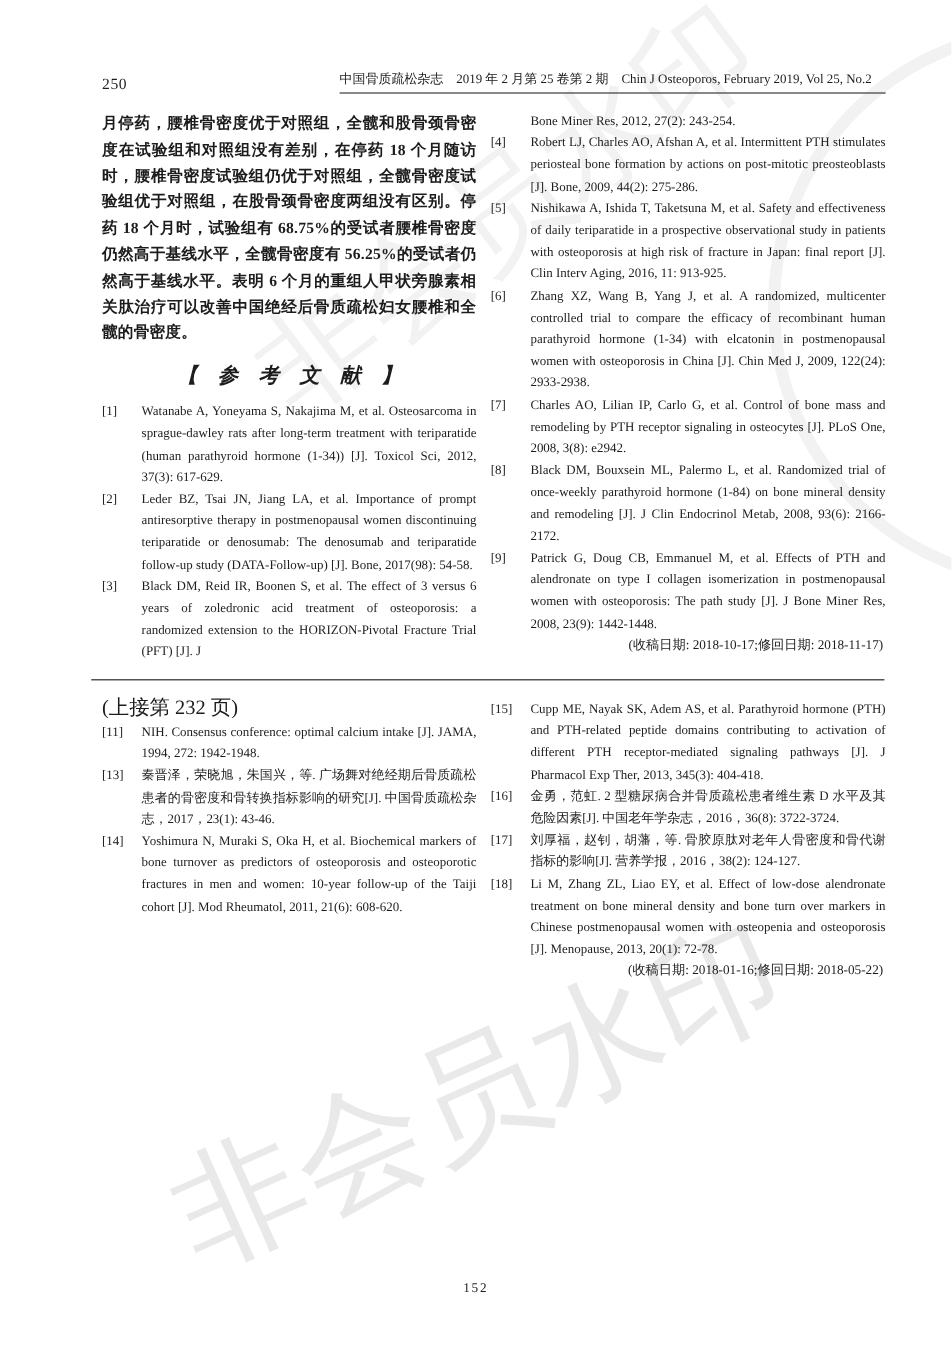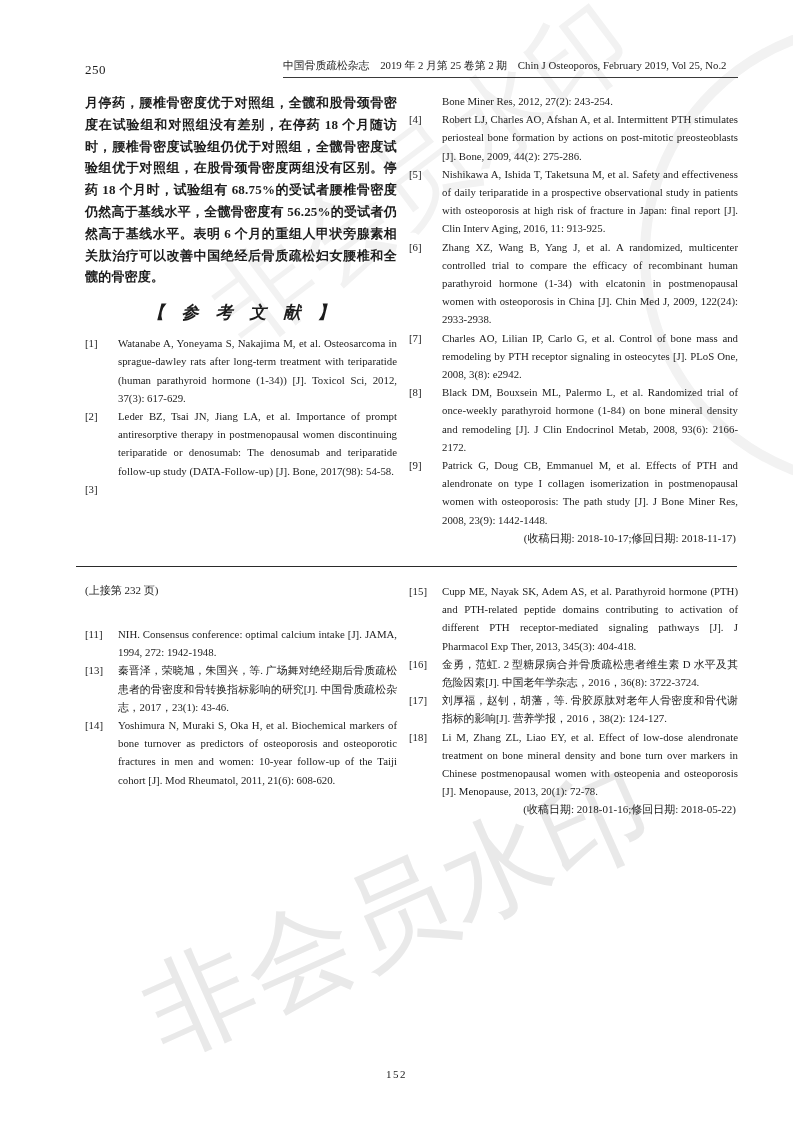--- a/index.html
+++ b/index.html
@@ -38,21 +38,21 @@
   .col-right-bot  { left: 409px; top: 582px; width: 329px; }
   .body-para { font-size: 13px; line-height: 21.8px; text-align: justify;
                letter-spacing: 0.2px; font-weight: bold; }
   .refs-heading { margin: 13px 0 10px 0; text-align: center; font-weight: bold;
                   font-size: 17px; font-style: italic; }
   .ref { display: flex; font-size: 10.8px; line-height: 18.2px; text-align: justify; }
   .ref-id { flex: 0 0 33px; }
   .ref-text { flex: 1; }
   .carryover { margin-left: 33px; font-size: 10.8px; line-height: 18.2px; }
   .dates { font-size: 11px; line-height: 18.2px; text-align: right; padding-right: 2px; }
-  .continued-note { font-size: 11px; line-height: 20px; margin-bottom: 25px; }
+  .continued-note { font-size: 17px; line-height: 20px; margin-bottom: 1px; }
   
   .section-divider { position: absolute; z-index: 1; left: 76px; top: 566px;
                      width: 661px; border-top: 1.6px solid #2a2a2a; }
   .footer-pagenum { position: absolute; z-index: 1; left: 0; top: 1068px; width: 100%;
                     text-align: center; font-size: 11px; letter-spacing: 1.5px; }
 </style>
 </head>
 <body>
 
 <div class="page">
@@ -74,20 +74,21 @@
           <span class="ref-text">Watanabe A, Yoneyama S, Nakajima M, et al. Osteosarcoma in sprague-dawley rats after long-term treatment with teriparatide (human parathyroid hormone (1-34)) [J]. Toxicol Sci, 2012, 37(3): 617-629.</span>
         </div>
 
         <div class="ref">
           <span class="ref-id">[2]</span>
           <span class="ref-text">Leder BZ, Tsai JN, Jiang LA, et al. Importance of prompt antiresorptive therapy in postmenopausal women discontinuing teriparatide or denosumab: The denosumab and teriparatide follow-up study (DATA-Follow-up) [J]. Bone, 2017(98): 54-58.</span>
         </div>
 
         <div class="ref">
           <span class="ref-id">[3]</span>
+          <span class="ref-text">Black DM, Reid IR, Boonen S, et al. The effect of 3 versus 6 years of zoledronic acid treatment of osteoporosis: a randomized extension to the HORIZON-Pivotal Fracture Trial (PFT) [J]. J</span>
         </div>
       </div>
   </div>
 
   <div class="col col-right-top">
     <div class="carryover">Bone Miner Res, 2012, 27(2): 243-254.</div>
     <div>
 
         <div class="ref">
           <span class="ref-id">[4]</span>

